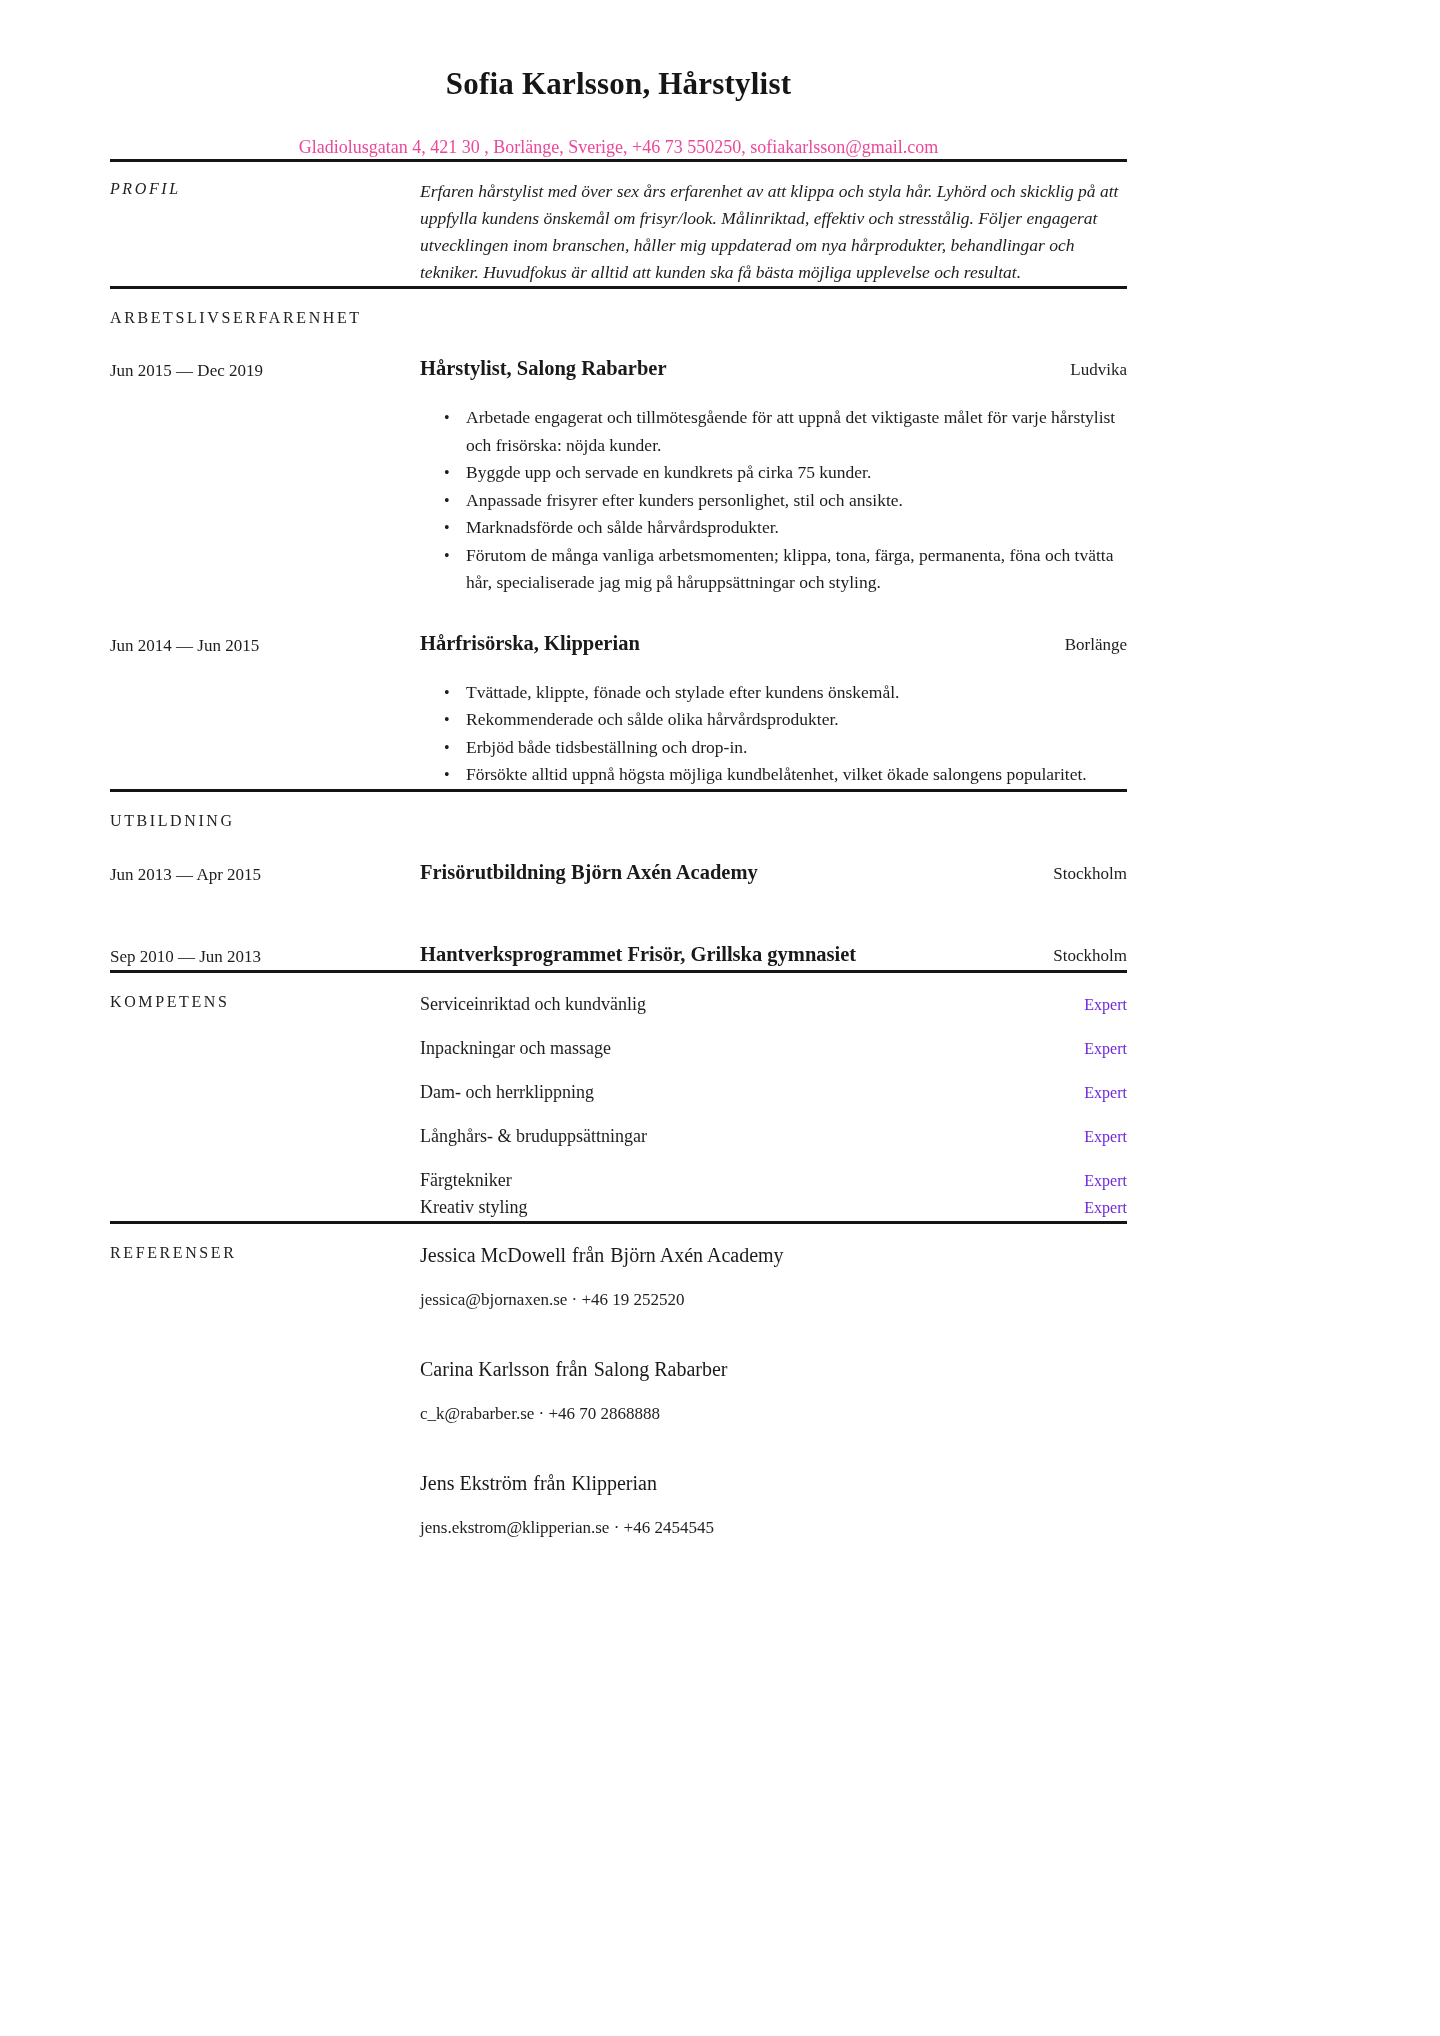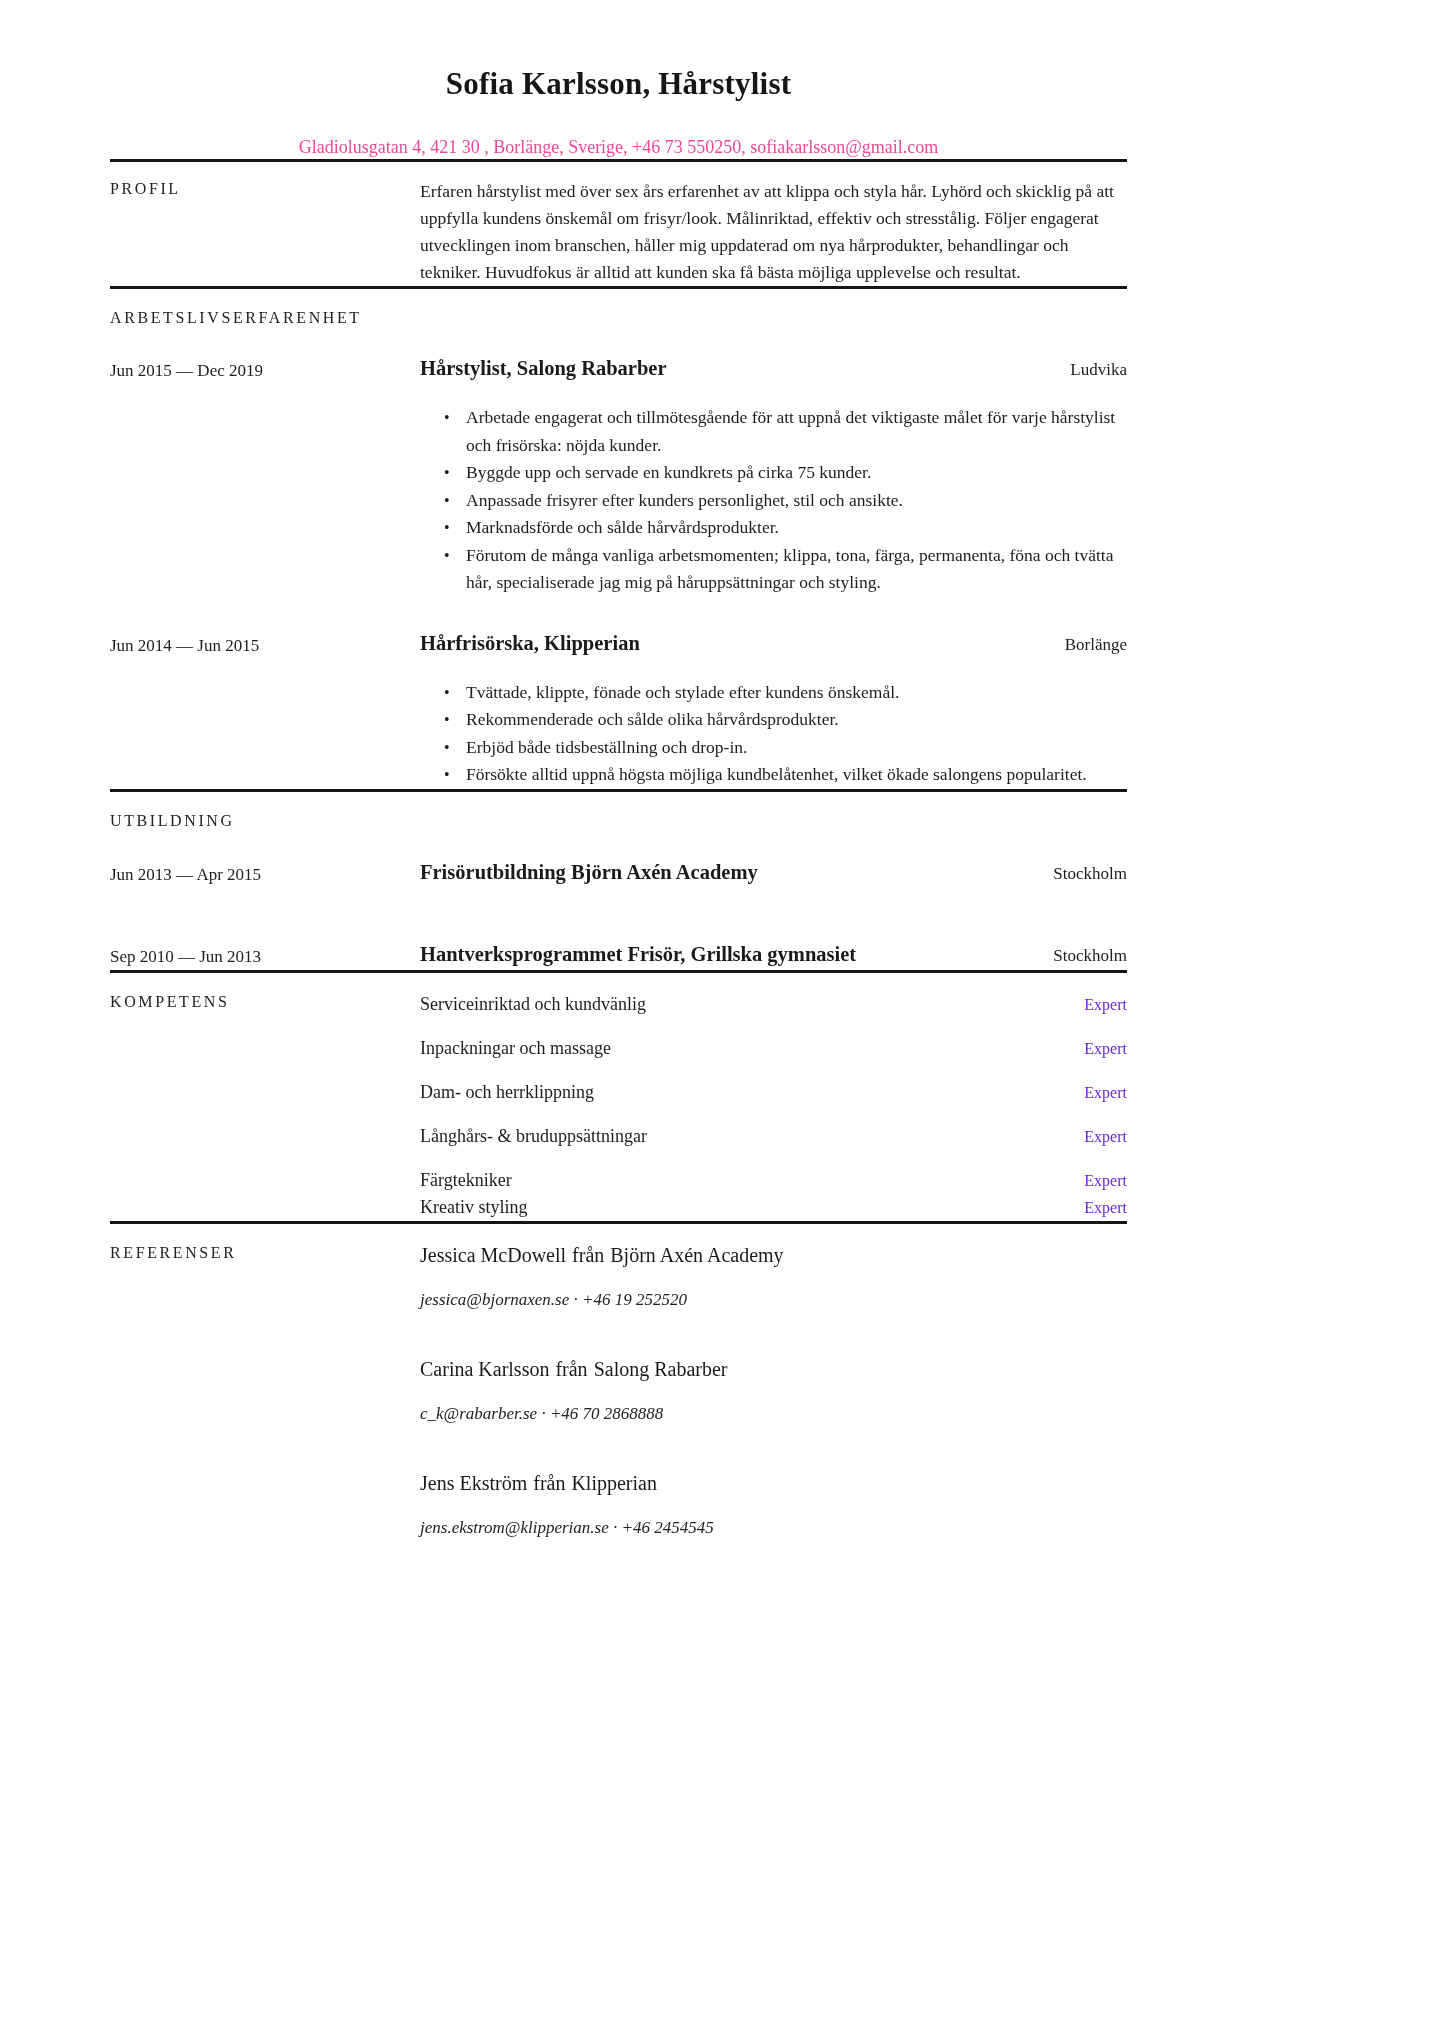--- a/index.html
+++ b/index.html
@@ -60,21 +60,21 @@
 
   .sec-label {
     font-size: 16px;
     line-height: 22px;
     letter-spacing: 2.6px;
     color: #222222;
   }
   .standalone-label { margin-top: 18px; }
 
   
-  .profil-row { margin-top: 16px; }
+  .profil-row { margin-top: 16px; font-style: italic; }
   .body-text {
     margin: 0;
     font-size: 17.5px;
     line-height: 27px;
     max-width: 900px;
   }
 
   
   .job-row-1 { margin-top: 26px; }
   .job-row-2 { margin-top: 33px; }
@@ -151,21 +151,20 @@
     gap: 6px;
     font-size: 20px;
     line-height: 26px;
     color: #1a1a1a;
   }
   .ref-contact {
     margin-top: 20px;
     font-size: 17px;
     line-height: 24px;
     color: #222222;
-    font-style: italic;
   }
 </style>
 </head>
 <body>
 
 <div class="page">
 
   <header class="header">
     <h1 class="name">Sofia Karlsson, Hårstylist</h1>
     <div class="contact-line">Gladiolusgatan 4, 421 30 , Borlänge, Sverige, +46 73 550250, sofiakarlsson@gmail.com</div>

